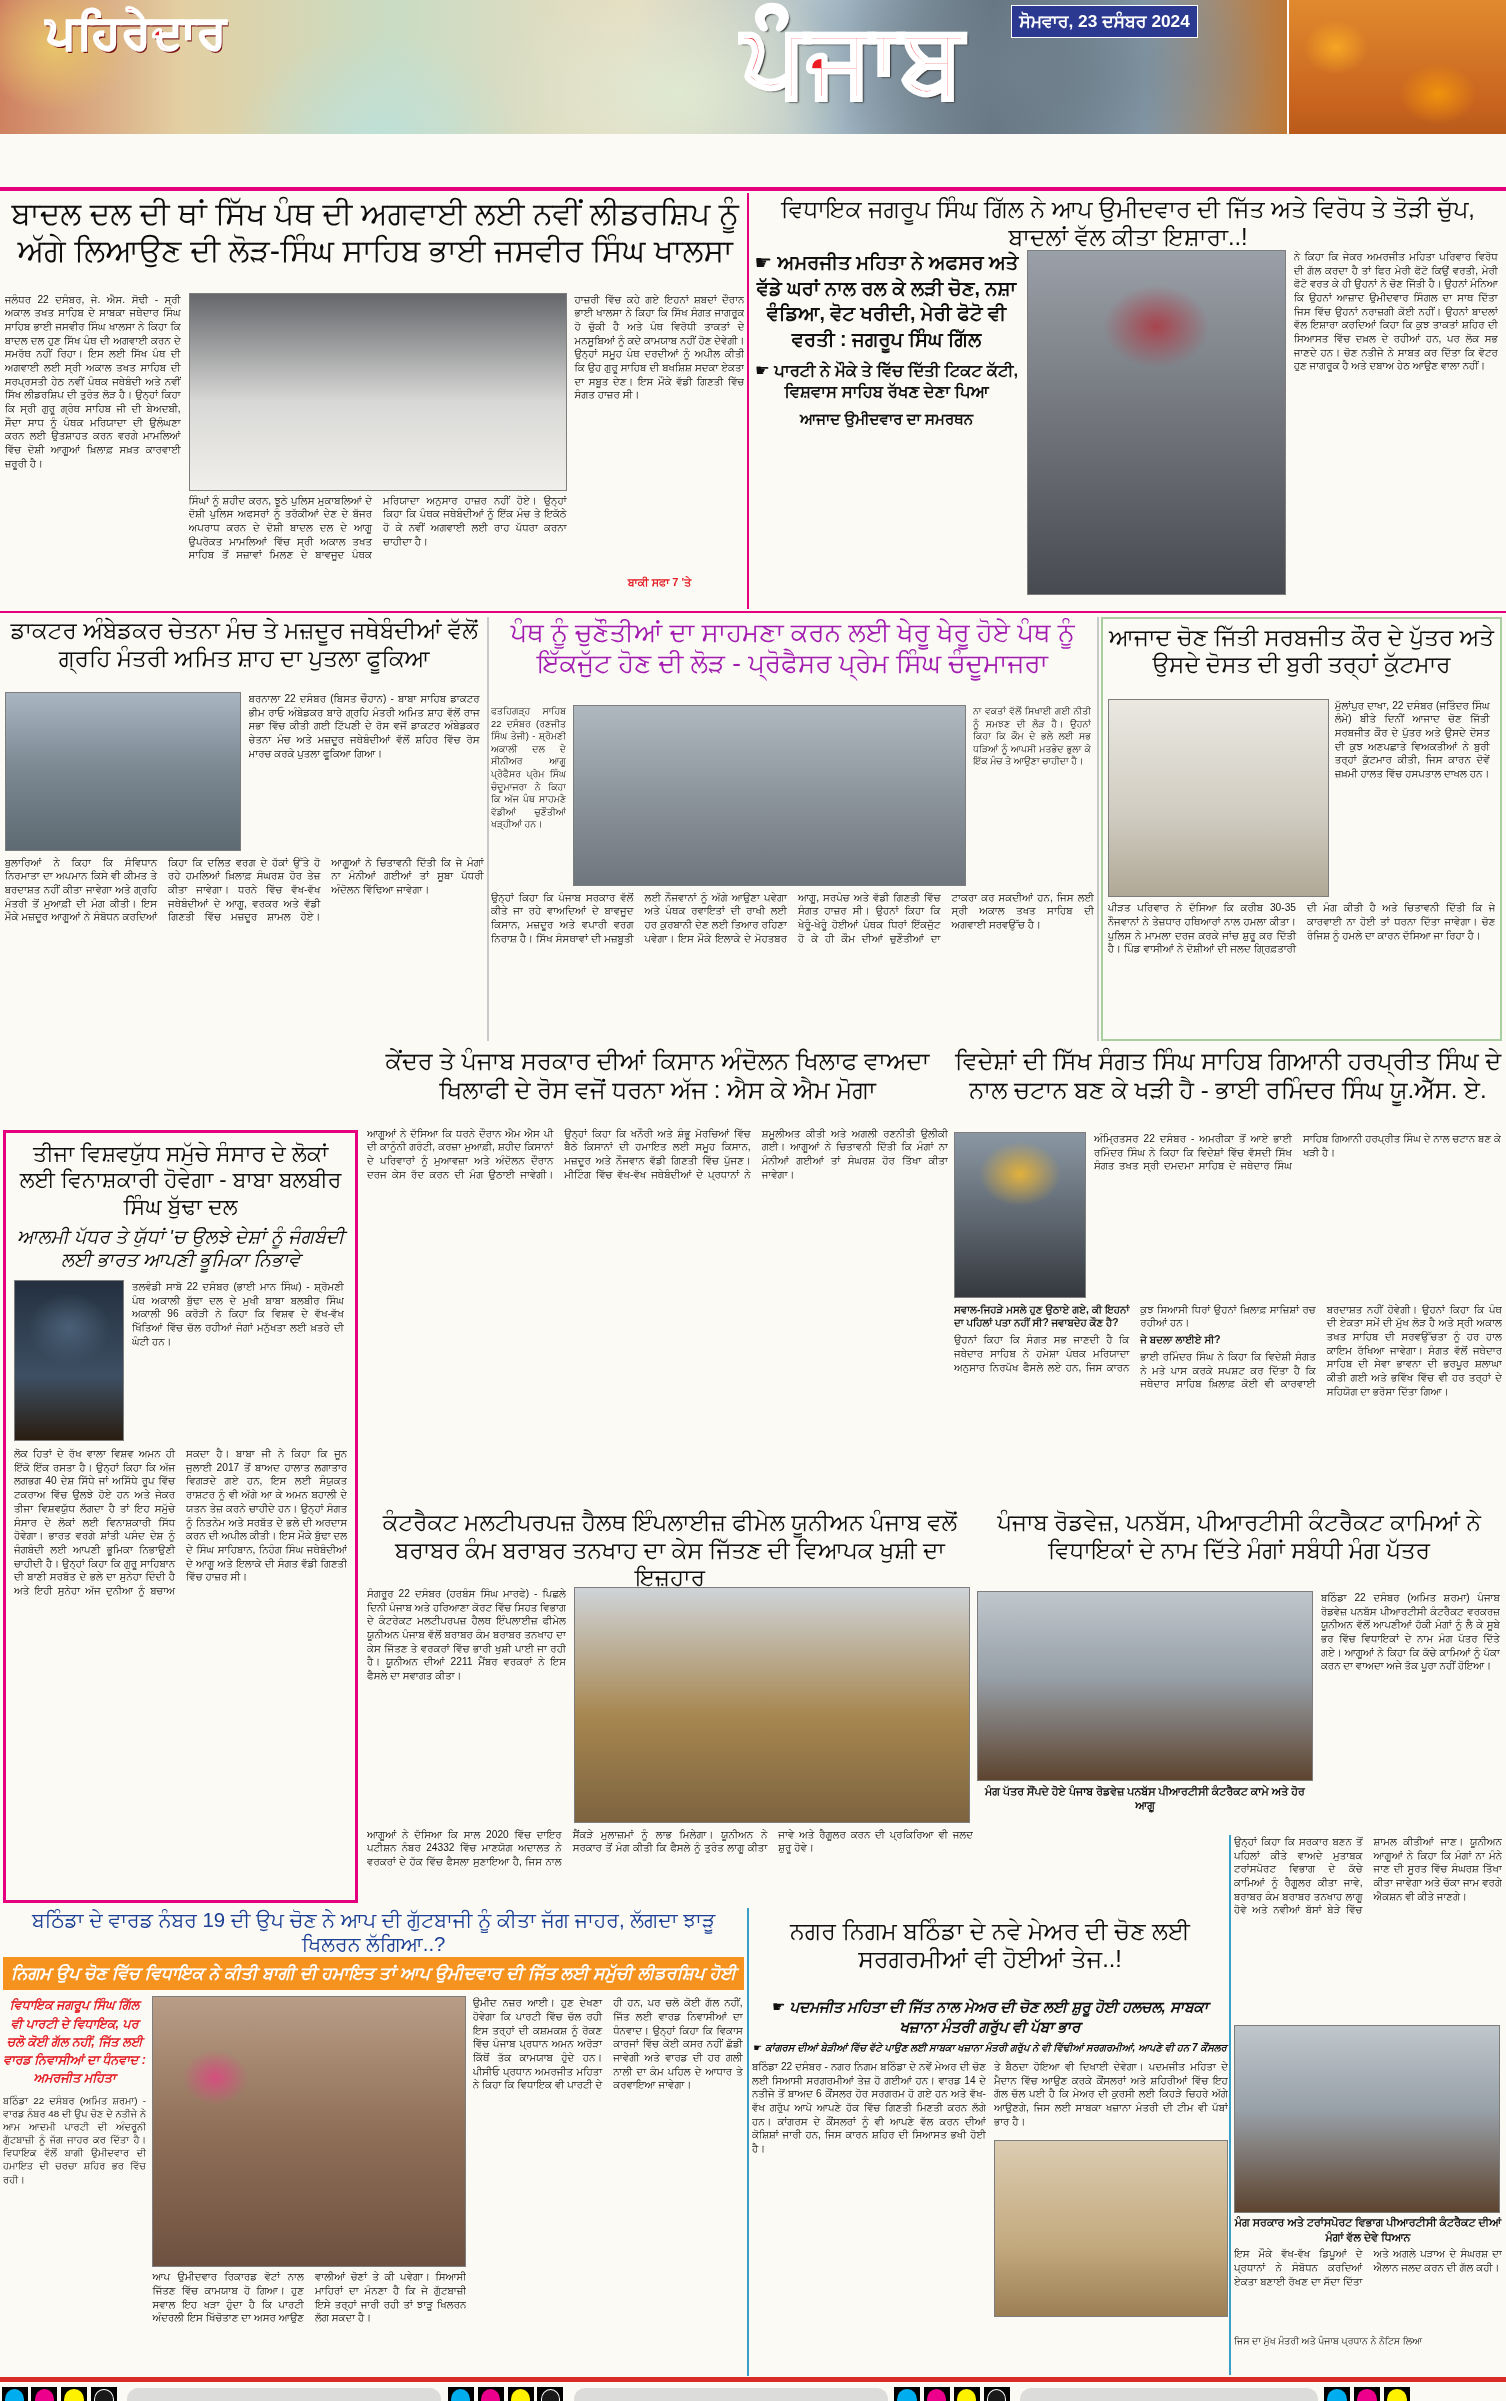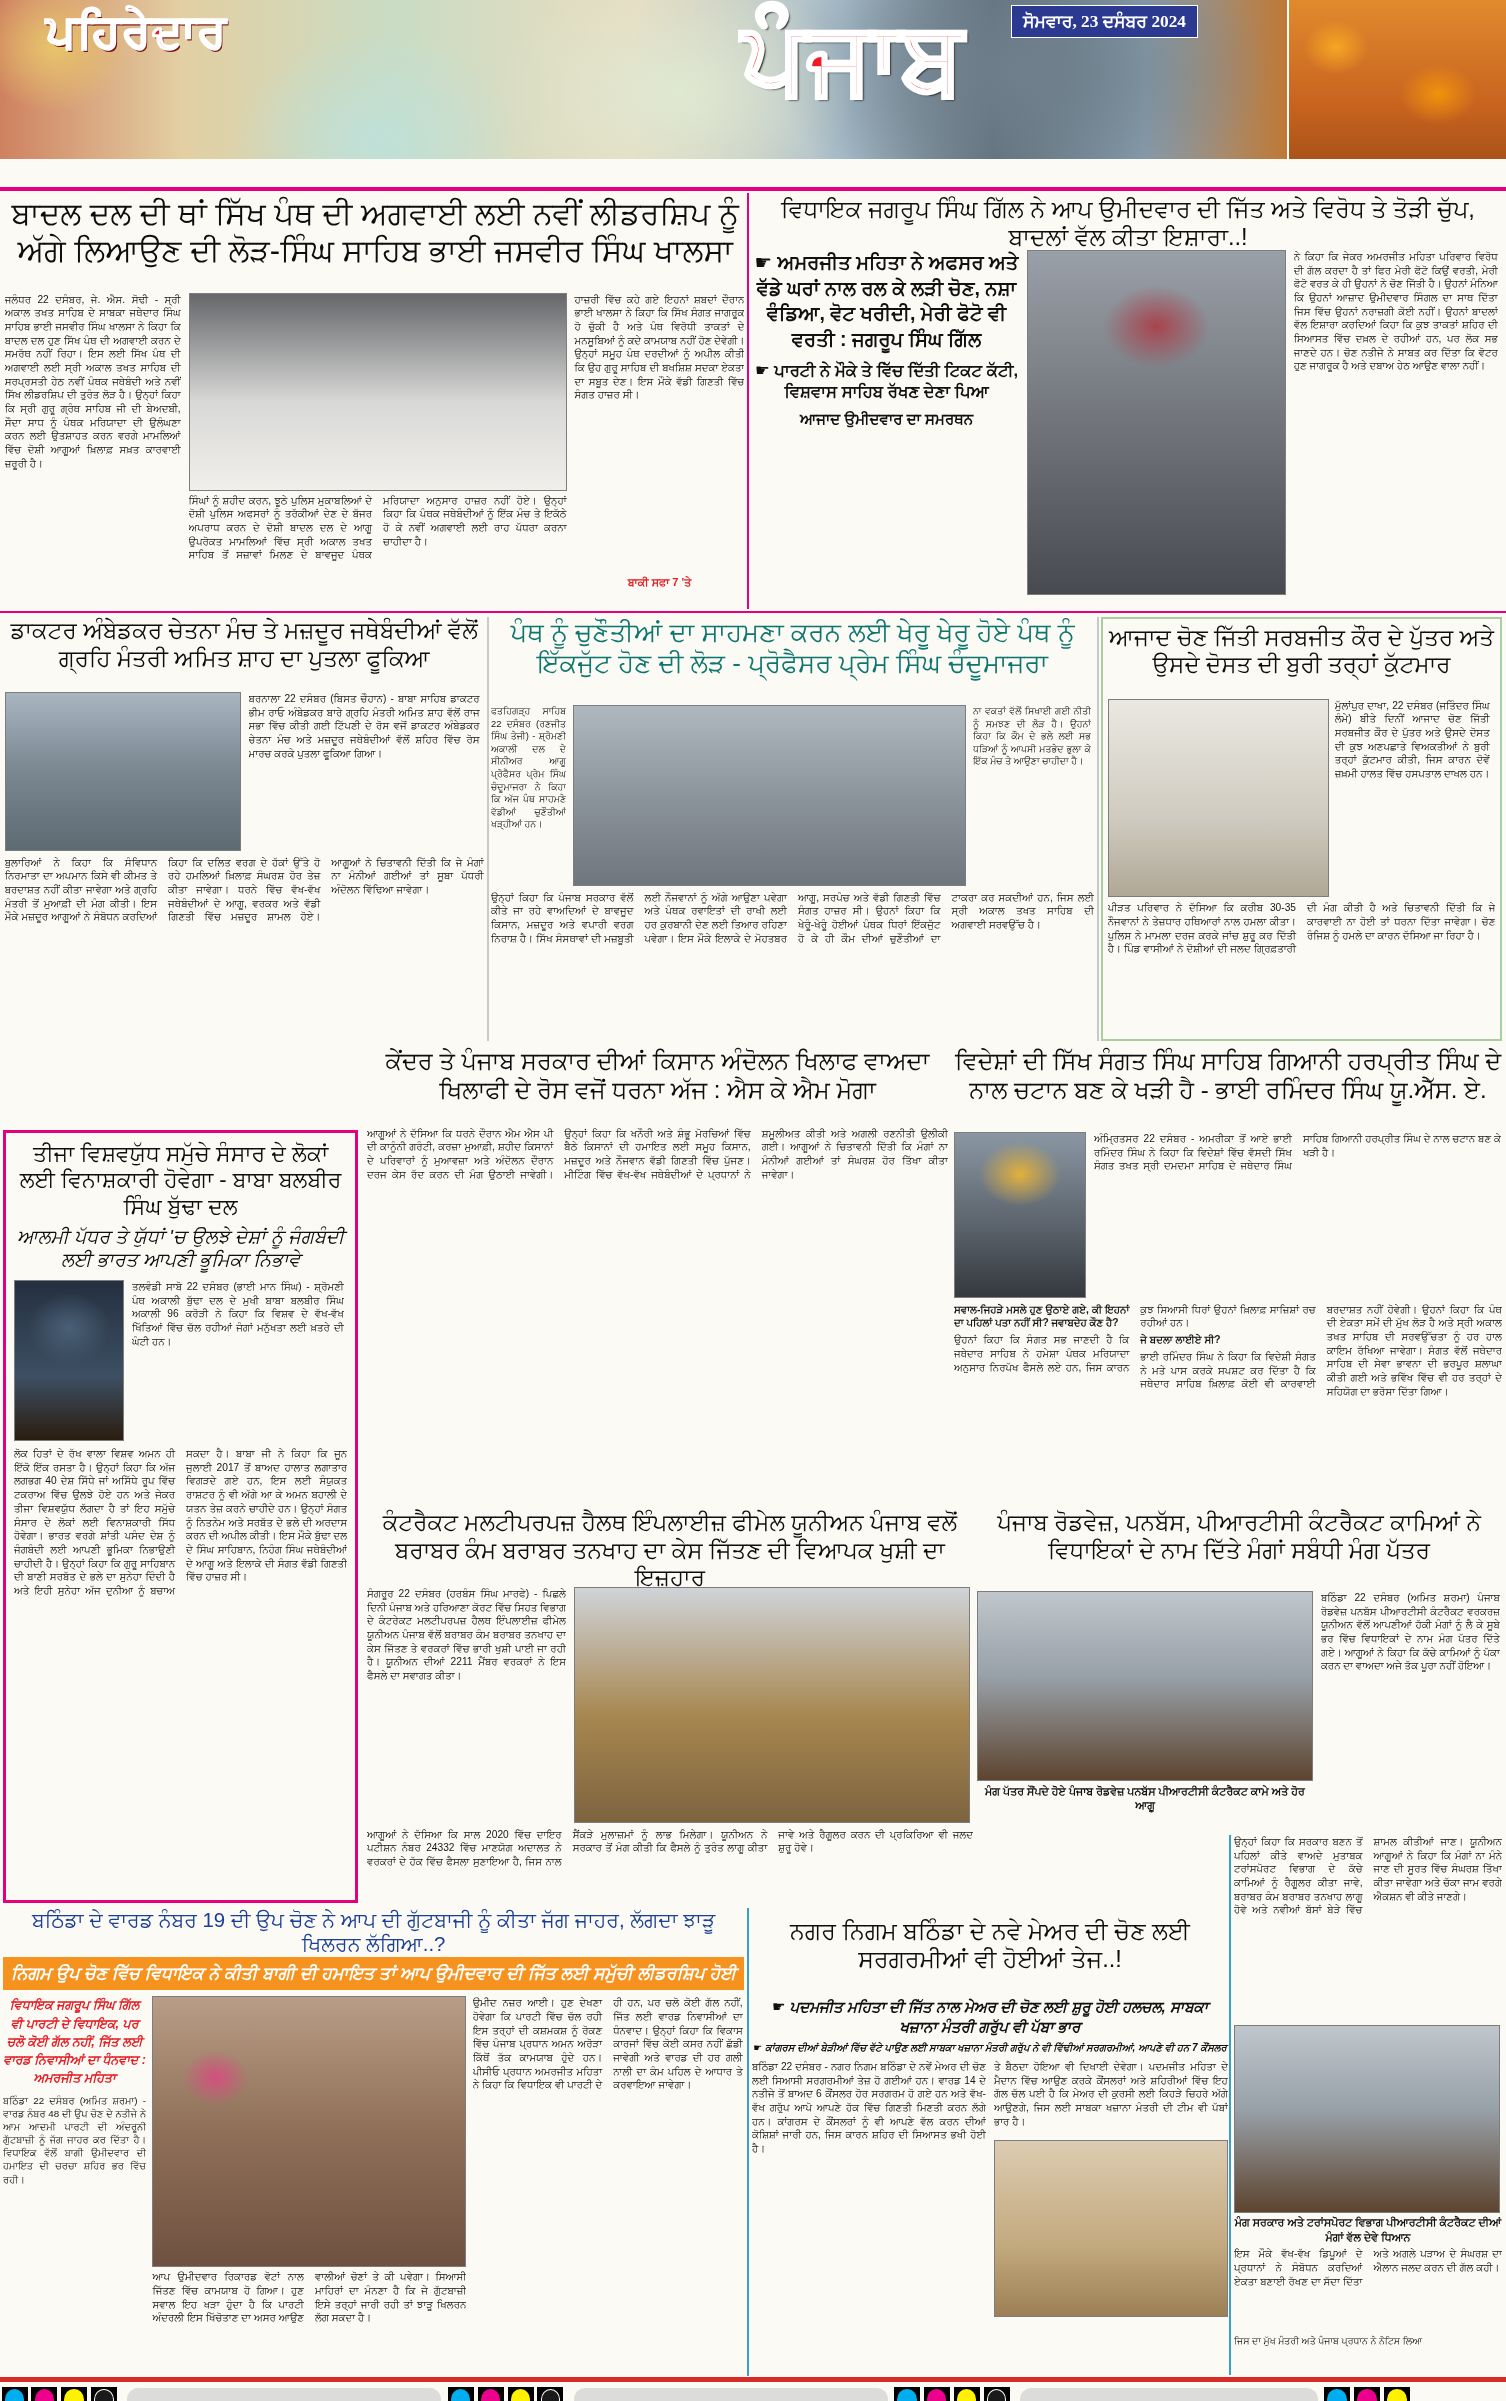--- a/index.html
+++ b/index.html
@@ -1,46 +1,46 @@
 <!DOCTYPE html>
 <html style="font-size:12.6px"><head>
 <meta charset="utf-8">
 <style>
   html,body{margin:0;padding:0;}
   body{width:1506px;height:2401px;position:relative;background:#fbfaf5;
        font-family:"Liberation Sans","DejaVu Sans",sans-serif;overflow:hidden;}
   .abs{position:absolute;}
   
-  #masthead{left:0;top:0;width:1506px;height:159px;overflow:hidden;
+  #masthead{left:0;top:0;width:1506px;height:134px;overflow:hidden;
     background:
       radial-gradient(110px 94px at 55px 47px,#e8c46a 0%,rgba(232,196,106,0) 70%),
       radial-gradient(204px 157px at 377px 141px,#bfe0d8 0%,rgba(191,224,216,0) 70%),
       radial-gradient(236px 173px at 675px 94px,#dfe8d2 0%,rgba(223,232,210,0) 75%),
       radial-gradient(330px 204px at 1021px 71px,#6f7f8b 0%,rgba(111,127,139,0) 75%),
-      linear-gradient(90deg,#cf8160 0%,#e3cfa2 12%,#c9dcc4 26%,#e8dcbf 42%,#a9bfcc 56%,#5d6d79 66%,#8ba1b1 76%,#c2762e 86%,#d98a33 100%); font-family: Liberation Serif, serif;}
+      linear-gradient(90deg,#cf8160 0%,#e3cfa2 12%,#c9dcc4 26%,#e8dcbf 42%,#a9bfcc 56%,#5d6d79 66%,#8ba1b1 76%,#c2762e 86%,#d98a33 100%);}
   .mast-logo{left:46px;top:4.7px;font-size:46px;font-weight:bold;color:#e21f26;
     -webkit-text-stroke:1.6px #ffffff;text-shadow:1.6px 1.6px 0 #7a1313;letter-spacing:1.6px;}
   .mast-title{left:742px;top:9.4px;font-size:100px;font-weight:bold;color:#ed1c24;
     -webkit-text-stroke:3.1px #ffffff;text-shadow:2.4px 2.4px 1.6px #333;line-height:1;}
   .date-box{left:1011px;top:4.7px;width:185px;height:31px;background:#2b3990;color:#fff;
     font-size:17.3px;font-weight:bold;text-align:center;line-height:31px;border:1.6px solid #fff;}
   .page-box{left:1468px;top:3.1px;width:35px;height:38px;background:#2b3990;color:#fff;
     font-size:25px;font-weight:bold;text-align:center;line-height:36px;border:1.6px solid #fff;}
   .mast-photo{left:1287px;top:0;width:219px;height:187px;
     background:radial-gradient(47px 39px at 47px 47px,#f5a623 0%,rgba(245,166,35,0) 70%),
                radial-gradient(55px 43px at 149px 94px,#f0930c 0%,rgba(240,147,12,0) 70%),
                linear-gradient(180deg,#e08a2e 0%,#c9641f 55%,#9c4a16 100%);
     border-left:2.4px solid #fff;}
   
   .rule-m{background:#e5007d;}
   .rule-g{background:#c9c9c9;}
   .rule-t{background:#3aa0c9;}
   
   .hl{font-weight:normal;text-align:center;color:#0d0d0d;line-height:1.2;}
-  .hl-red{color:#0f766e;}
+  .hl-red{color:#a21caf;}
   .hl-blue{color:#1b3f94;}
   .body{font-size:10.2px;line-height:1.34;text-align:justify;color:#161616;overflow:hidden;}
   .cols2{column-count:2;column-gap:11px;}
   .cols3{column-count:3;column-gap:11px;}
   .cols4{column-count:4;column-gap:11px;}
   .photo{border:0.8px solid #7d7d7d;box-sizing:border-box;}
   .ph-press{background:linear-gradient(180deg,#65676b 0%,#d8d8d6 55%,#f0efec 100%);}
   .ph-portrait-red{background:radial-gradient(71px 55px at 50% 22%,#a8444e 0%,rgba(168,68,78,0) 75%),linear-gradient(180deg,#9aa0a8 0%,#6d7076 55%,#474a4f 100%);}
   .ph-protest{background:linear-gradient(180deg,#a9b6c2 0%,#7e8a94 45%,#5d6a72 100%);}
   .ph-group{background:linear-gradient(180deg,#b0b8bf 0%,#8c949c 50%,#6f767d 100%);}

